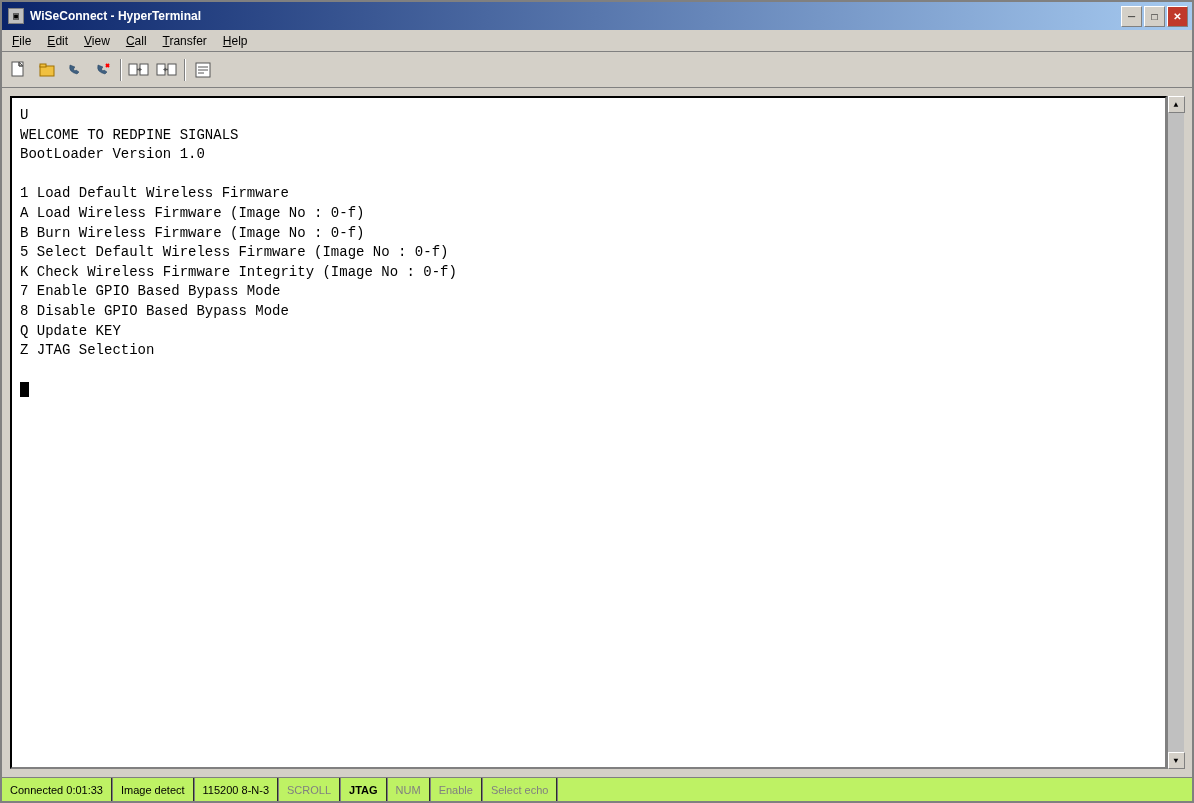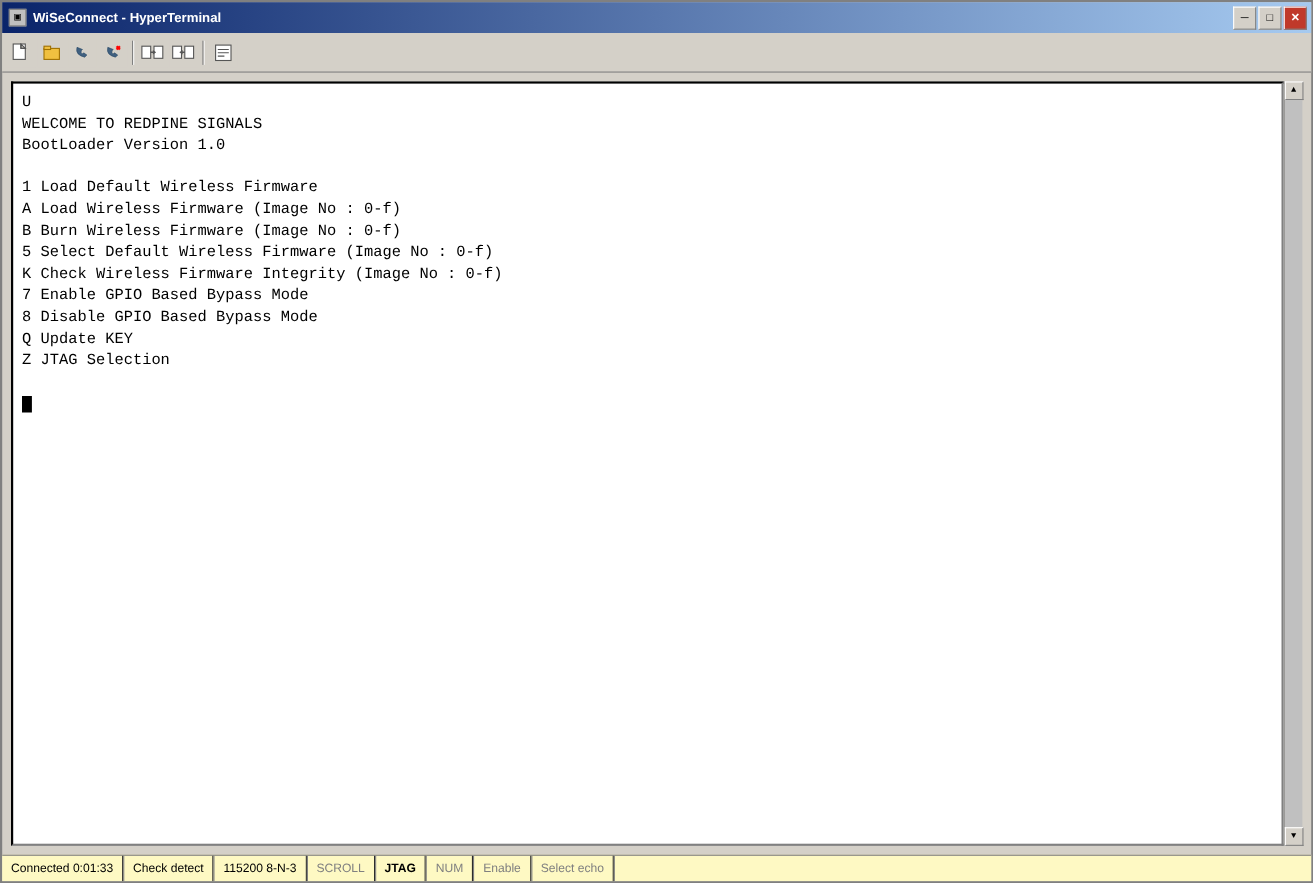--- a/index.html
+++ b/index.html
@@ -207,21 +207,21 @@
 
     .scrollbar-track {
       flex: 1;
       width: 100%;
       background: #c0c0c0;
     }
 
     
     .status-bar {
       height: 24px;
-      background: #fef9c3;
+      background: #bef264;
       border-top: 1px solid #808080;
       display: flex;
       align-items: center;
       padding: 0;
       flex-shrink: 0;
     }
 
     .status-panel {
       height: 100%;
       display: flex;
@@ -248,20 +248,28 @@
       <div class="title-icon">▣</div>
       <span class="title-text">WiSeConnect - HyperTerminal</span>
     </div>
     <div class="title-buttons">
       <div class="title-btn">─</div>
       <div class="title-btn">□</div>
       <div class="title-btn close">✕</div>
     </div>
   </div>
 
+  <div class="menu-bar">
+    <span class="menu-item"><u>F</u>ile</span>
+    <span class="menu-item"><u>E</u>dit</span>
+    <span class="menu-item"><u>V</u>iew</span>
+    <span class="menu-item"><u>C</u>all</span>
+    <span class="menu-item"><u>T</u>ransfer</span>
+    <span class="menu-item"><u>H</u>elp</span>
+  </div>
 
   <div class="toolbar">
     <div class="toolbar-btn" title="New">
       <svg width="18" height="18" viewBox="0 0 18 18">
         <rect x="2" y="1" width="11" height="14" fill="white" stroke="#555" stroke-width="1"></rect>
         <polygon points="9,1 13,5 13,5 9,5" fill="#d4d0c8" stroke="#555" stroke-width="1"></polygon>
         <line x1="9" y1="1" x2="9" y2="5" stroke="#555" stroke-width="1"></line>
         <line x1="9" y1="5" x2="13" y2="5" stroke="#555" stroke-width="1"></line>
       </svg>
     </div>
@@ -337,21 +345,21 @@
       <div class="scrollbar-track"></div>
       <div class="scrollbar-btn">▼</div>
     </div>
   </div>
 
   <div class="status-bar">
     <div class="status-panel">
       <span>Connected 0:01:33</span>
     </div>
     <div class="status-panel">
-      <span>Check detect</span>
+      <span>Image detect</span>
     </div>
     <div class="status-panel">
       <span>115200 8-N-3</span>
     </div>
     <div class="status-panel status-capslock">
       <span>SCROLL</span>
     </div>
     <div class="status-panel" style="font-weight:bold;">
       <span>JTAG</span>
     </div>

